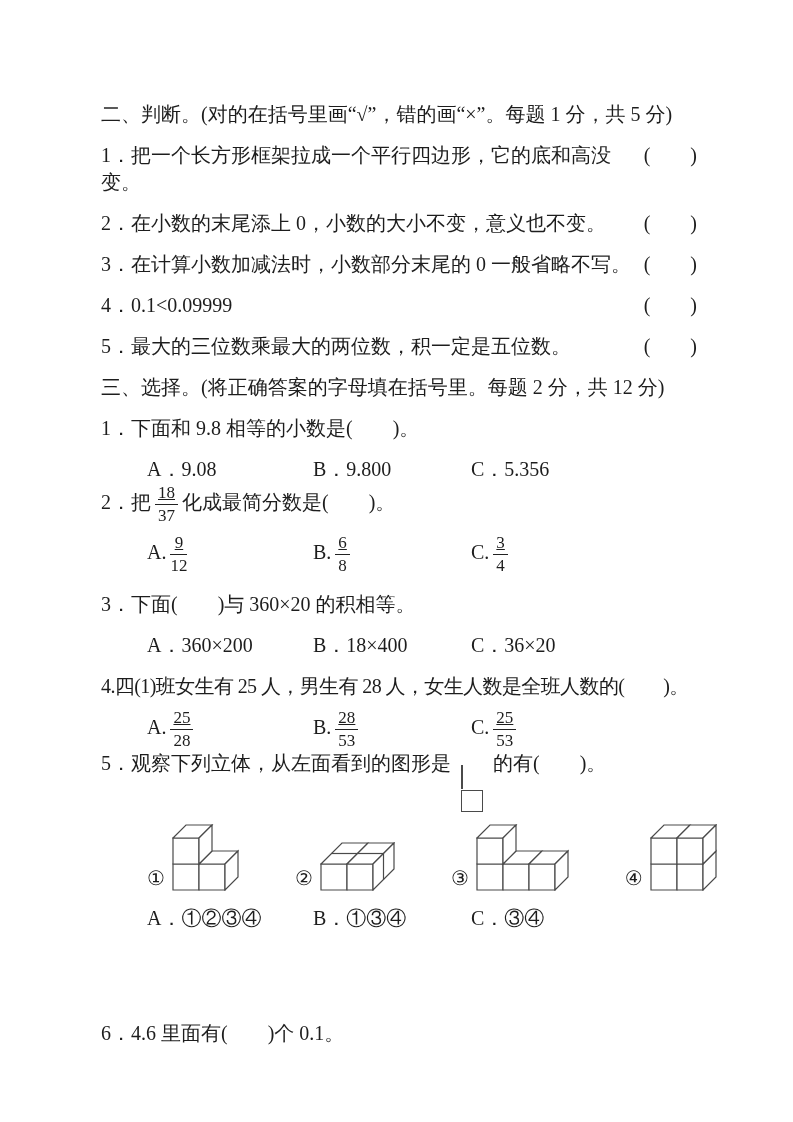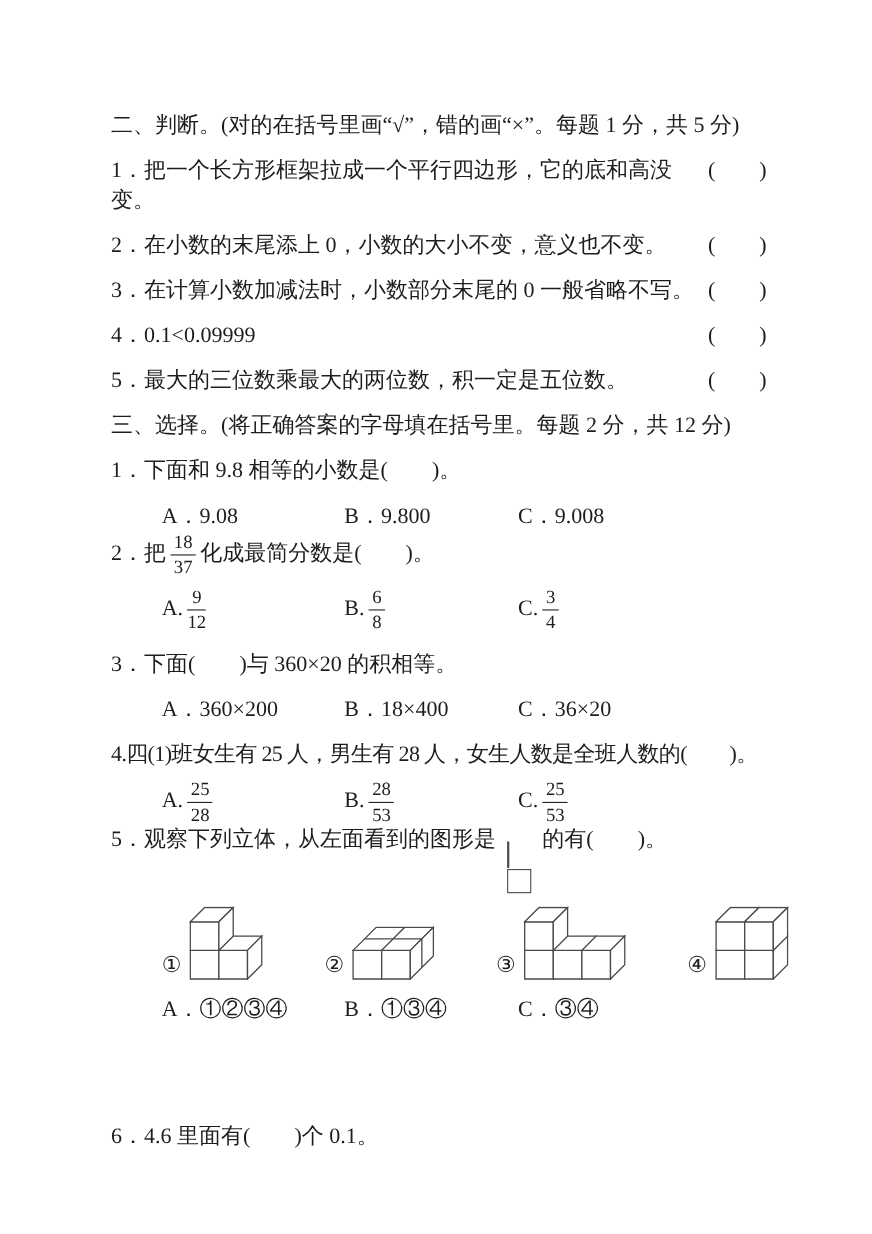--- a/index.html
+++ b/index.html
@@ -12,21 +12,21 @@
   .page{padding:101px 96px 0 101px;width:596px;}
   .line{line-height:27px;}
   .mt8{margin-top:8px}.mt14{margin-top:14px}
   .mt16{margin-top:16px}.mt22{margin-top:22px}.mt60{margin-top:88px}
   .tf-row{display:flex;justify-content:space-between;line-height:27px;margin-top:14px;}
   .tf-row .blank{white-space:nowrap;}
   .opts{display:flex;padding-left:46px;line-height:27px;margin-top:14px;align-items:flex-start;}
   .opts .o1{width:166px}.opts .o2{width:158px}.opts .o3{flex:1}
   .frac{display:inline-block;text-align:center;vertical-align:middle;
         font-size:17px;line-height:1.15;margin:0 4px;}
-  .frac .num{display:block;border-bottom:1.4px solid #222;padding:0 3px 1px;}
+  .frac .num{display:block;border-bottom:1.4px solid #222;padding:0 3px 1px;text-decoration:underline;}
   .frac .den{display:block;padding-top:1px;}
   .frac-opts{margin-top:8px;}
   .frac-line{margin-top:0;}
   .tight{letter-spacing:-0.6px;white-space:nowrap;}
   .domino{display:inline-block;vertical-align:-14px;margin:0 10px;}
   .domino .sq{width:22px;height:22px;border:1.2px solid #4a4a4a;box-sizing:border-box;background:#fff;}
   .domino .sq + .sq{margin-top:-1.2px;}
   .figs{display:flex;align-items:flex-end;padding-left:46px;margin-top:12px;}
   .fig-group{display:flex;align-items:flex-end;}
   .fig-group + .fig-group{margin-left:56px;}
@@ -62,21 +62,21 @@
     <span class="stem">5．最大的三位数乘最大的两位数，积一定是五位数。</span>
     <span class="blank">(　　)</span>
   </div>
 
   <div class="line mt14">三、选择。(将正确答案的字母填在括号里。每题 2 分，共 12 分)</div>
 
   <div class="line mt14">1．下面和 9.8 相等的小数是(　　)。</div>
   <div class="opts">
     <span class="o1">A．9.08</span>
     <span class="o2">B．9.800</span>
-    <span class="o3">C．9.008</span>
+    <span class="o3">C．5.356</span>
   </div>
 
   <div class="line frac-line">
     <span>2．把</span><span class="frac"><span class="num">18</span><span class="den">37</span></span><span>化成最简分数是(　　)。</span>
   </div>
   <div class="opts frac-opts">
     <span class="o1"><span>A.</span><span class="frac"><span class="num">9</span><span class="den">12</span></span></span>
     <span class="o2"><span>B.</span><span class="frac"><span class="num">6</span><span class="den">8</span></span></span>
     <span class="o3"><span>C.</span><span class="frac"><span class="num">3</span><span class="den">4</span></span></span>
   </div>

